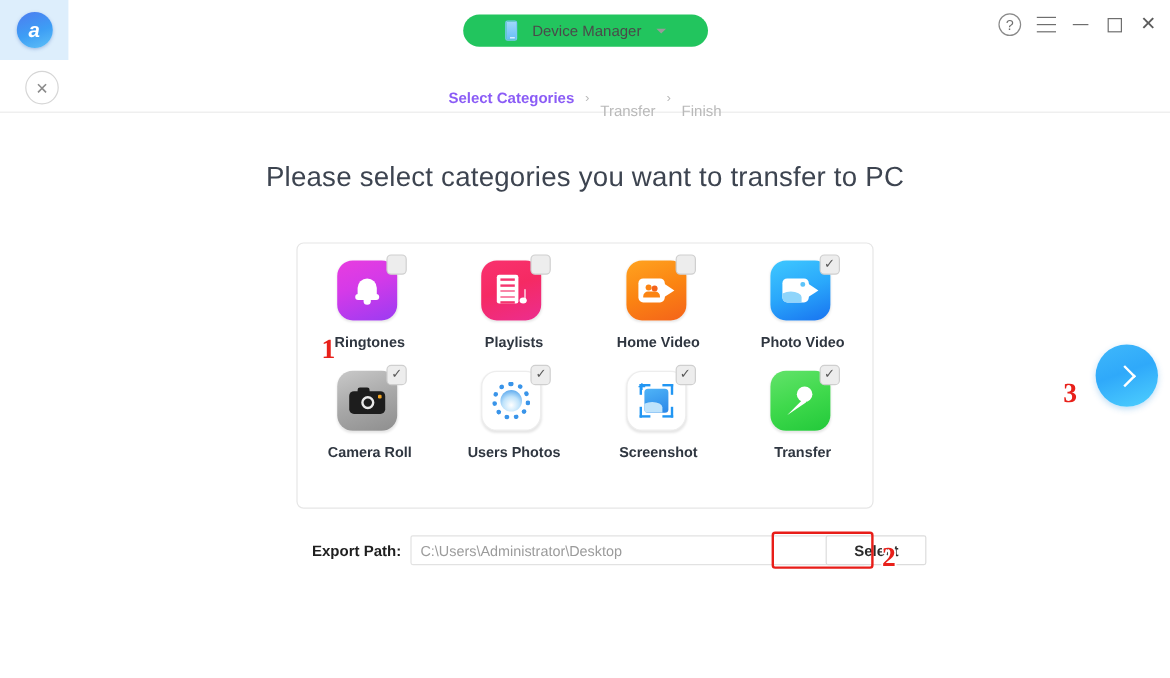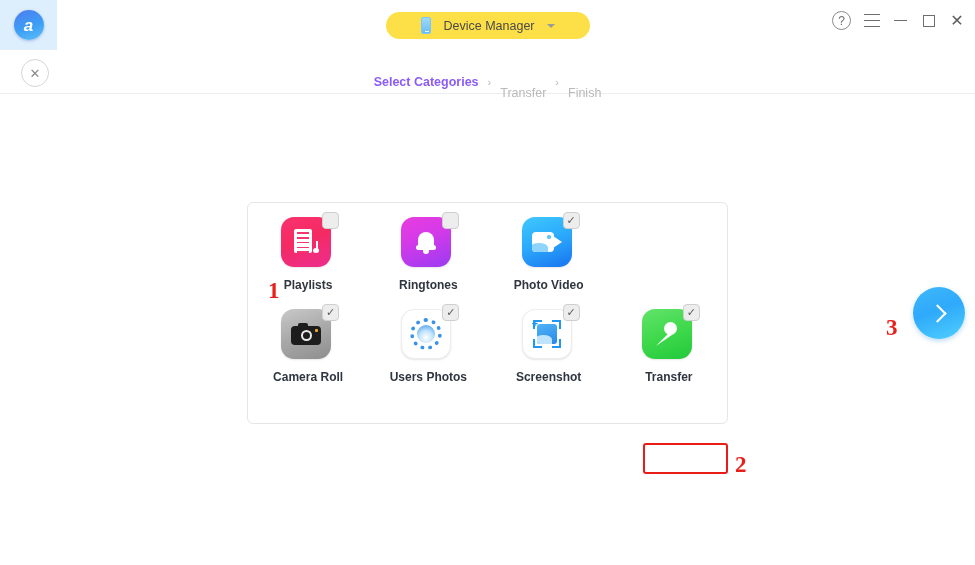--- a/index.html
+++ b/index.html
@@ -24,21 +24,21 @@
   .logo-circle {
     width: 30px; height: 30px; border-radius: 50%;
     background: linear-gradient(160deg, #4d7cf0 0%, #3d9ef5 55%, #5ec0f7 100%);
     display: flex; align-items: center; justify-content: center;
     box-shadow: 0 1px 3px rgba(40,90,180,.35);
   }
   .logo-glyph { color: #fff; font-size: 17px; font-weight: 700; font-style: italic; line-height: 1; }
 
   .devbtn {
     position: absolute; left: 386px; top: 12px; width: 204px; height: 27px;
-    background: #fde047; border-radius: 14px;
+    background: #22c55e; border-radius: 14px;
     display: flex; align-items: center; justify-content: center; gap: 12px;
     cursor: pointer;
   }
   .phone-icon {
     width: 10px; height: 17px; border-radius: 2px;
     background: linear-gradient(180deg,#9fd8fb,#68bdf6);
     border: 1px solid #7cc6f7; position: relative;
   }
   .phone-icon:after {
     content:""; position:absolute; left:3px; bottom:1px; width:4px; height:1px; background:#ffffff; opacity:.9;
@@ -273,57 +273,73 @@
   <div class="closeround">✕</div>
 
   <div class="crumbs">
     <span class="crumb-active">Select Categories</span>
     <span class="crumb-sep">›</span>
     <span class="crumb-dim">Transfer</span>
     <span class="crumb-sep">›</span>
     <span class="crumb-dim">Finish</span>
   </div>
 
+  <div class="heading">Please select categories you want to transfer to PC</div>
 
   <div class="panel">
     <div class="grid">
 
       <div class="grow">
-
-        <div class="cell">
-          <div class="tile-wrap">
-            <div class="tile t-playlists">
-              <div class="sheet">
-                <div class="sheet-doc">
-                    <i></i>
-                    <i></i>
-                    <i></i>
-                    <i></i>
-                    <i></i>
-                  </div>
-                <div class="sheet-note"></div>
-              </div>
-            </div>
-            <div class="cbox off">✓</div>
-          </div>
-          <div class="cap">Playlists</div>
-        </div>
 
         <div class="cell">
           <div class="tile-wrap">
             <div class="tile t-ringtones">
               <div class="bell">
                   <span class="bell-clap"></span>
                 </div>
             </div>
             <div class="cbox off">✓</div>
           </div>
           <div class="cap">Ringtones</div>
         </div>
 
+        <div class="cell">
+          <div class="tile-wrap">
+            <div class="tile t-playlists">
+              <div class="sheet">
+                <div class="sheet-doc">
+                    <i></i>
+                    <i></i>
+                    <i></i>
+                    <i></i>
+                    <i></i>
+                  </div>
+                <div class="sheet-note"></div>
+              </div>
+            </div>
+            <div class="cbox off">✓</div>
+          </div>
+          <div class="cap">Playlists</div>
+        </div>
+
+        <div class="cell">
+          <div class="tile-wrap">
+            <div class="tile t-homevideo">
+              <div class="cam">
+                <div class="cam-body"></div>
+                <div class="cam-lens"></div>
+                <div class="cam-people">
+                    <i></i>
+                  </div>
+              </div>
+            </div>
+            <div class="cbox off">✓</div>
+          </div>
+          <div class="cap">Home Video</div>
+        </div>
 
         <div class="cell">
           <div class="tile-wrap">
             <div class="tile t-photovideo">
               <div class="cam">
                 <div class="pv-body">
                     <i></i>
                     <u></u>
                   </div>
                 <div class="cam-lens"></div>
@@ -397,20 +413,27 @@
             </div>
             <div class="cbox">✓</div>
           </div>
           <div class="cap">Transfer</div>
         </div>
 
       </div>
     </div>
   </div>
 
+  <div class="exportrow">
+    <span class="exp-label">Export Path:</span>
+    <input class="exp-input" type="text" value="C:\Users\Administrator\Desktop" style="">
+    <span class="selbtn-wrap">
+      <button class="selbtn">Select</button>
+    </span>
+  </div>
   <div class="redbox redbox-select"></div>
 
   <div class="nextbtn">
     <span class="chev-r"></span>
   </div>
 
   <div class="annot annot-1">1</div>
   <div class="annot annot-2">2</div>
   <div class="annot annot-3">3</div>
 

